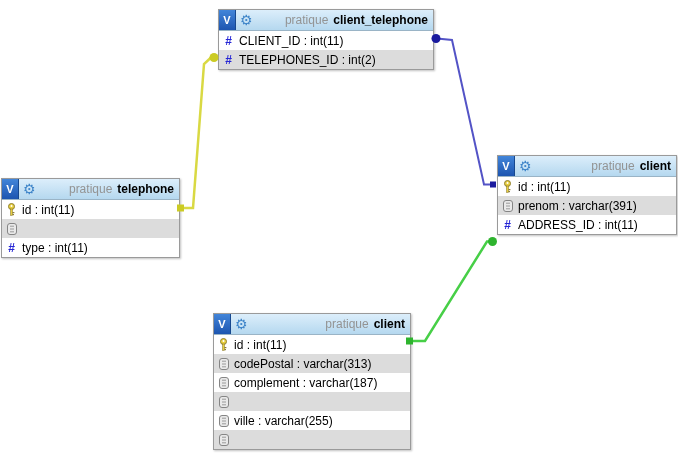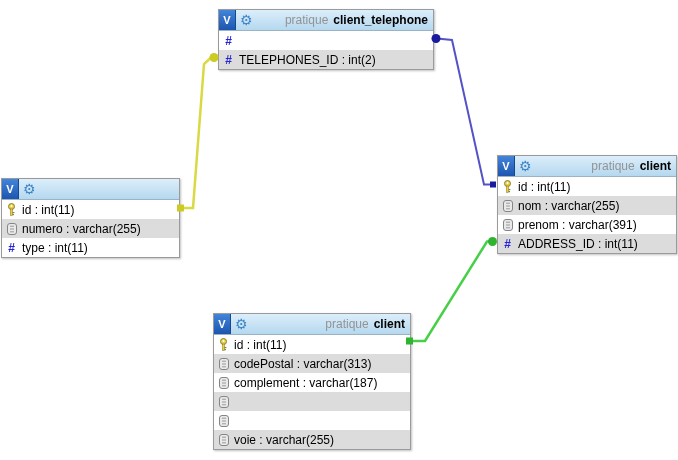--- a/index.html
+++ b/index.html
@@ -72,47 +72,48 @@
 <div id="canvas">
 
   <div class="table" style="left:218px; top:9px; width:214px;">
     <div class="thead">
       <span class="vbtn">V</span>
       <span class="gear">⚙</span>
       <span class="ttl"><span class="schema">pratique</span><span class="tname">client_telephone</span></span>
     </div>
     <div class="trow">
       <span class="ficon hashglyph">#</span>
+      <span class="flabel">CLIENT_ID : int(11)</span>
     </div>
     <div class="trow">
       <span class="ficon hashglyph">#</span>
       <span class="flabel">TELEPHONES_ID : int(2)</span>
     </div>
   </div>
 
   <div class="table" style="left:1px; top:178px; width:177px;">
     <div class="thead">
       <span class="vbtn">V</span>
       <span class="gear">⚙</span>
+      <span class="ttl"><span class="schema">pratique</span><span class="tname">telephone</span></span>
     </div>
     <div class="trow">
       <span class="ficon">
           <svg width="9" height="13" viewBox="0 0 9 13">
             <use href="#icon-key"></use>
           </svg>
         </span>
       <span class="flabel">id : int(11)</span>
     </div>
     <div class="trow">
       <span class="ficon">
           <svg width="10" height="12" viewBox="0 0 10 12">
             <use href="#icon-doc"></use>
           </svg>
         </span>
-      <span class="flabel">numero : varchar(255)</span>
     </div>
     <div class="trow">
       <span class="ficon hashglyph">#</span>
       <span class="flabel">type : int(11)</span>
     </div>
   </div>
 
   <div class="table" style="left:497px; top:155px; width:178px;">
     <div class="thead">
       <span class="vbtn">V</span>
@@ -126,28 +127,20 @@
           </svg>
         </span>
       <span class="flabel">id : int(11)</span>
     </div>
     <div class="trow">
       <span class="ficon">
           <svg width="10" height="12" viewBox="0 0 10 12">
             <use href="#icon-doc"></use>
           </svg>
         </span>
-      <span class="flabel">nom : varchar(255)</span>
-    </div>
-    <div class="trow">
-      <span class="ficon">
-          <svg width="10" height="12" viewBox="0 0 10 12">
-            <use href="#icon-doc"></use>
-          </svg>
-        </span>
       <span class="flabel">prenom : varchar(391)</span>
     </div>
     <div class="trow">
       <span class="ficon hashglyph">#</span>
       <span class="flabel">ADDRESS_ID : int(11)</span>
     </div>
   </div>
 
   <div class="table" style="left:213px; top:313px; width:196px;">
     <div class="thead">
@@ -185,28 +178,28 @@
             <use href="#icon-doc"></use>
           </svg>
         </span>
     </div>
     <div class="trow">
       <span class="ficon">
           <svg width="10" height="12" viewBox="0 0 10 12">
             <use href="#icon-doc"></use>
           </svg>
         </span>
-    </div>
-    <div class="trow">
-      <span class="ficon">
-          <svg width="10" height="12" viewBox="0 0 10 12">
-            <use href="#icon-doc"></use>
-          </svg>
-        </span>
-      <span class="flabel">voie : varchar(255)</span>
+      <span class="flabel">ville : varchar(255)</span>
+    </div>
+    <div class="trow">
+      <span class="ficon">
+          <svg width="10" height="12" viewBox="0 0 10 12">
+            <use href="#icon-doc"></use>
+          </svg>
+        </span>
     </div>
   </div>
 
   <svg id="relations" width="678" height="460" viewBox="0 0 678 460">
     <g>
       <polyline points="179,208 193,208 204,64 211,57.5" fill="none" stroke-width="2.5" stroke="#d9d943"></polyline>
       <rect x="177" y="204.5" width="7" height="7" fill="#cbcb24"></rect>
       <circle cx="214" cy="57.5" r="4.5" fill="#cbcb24"></circle>
     </g>
     <g>

